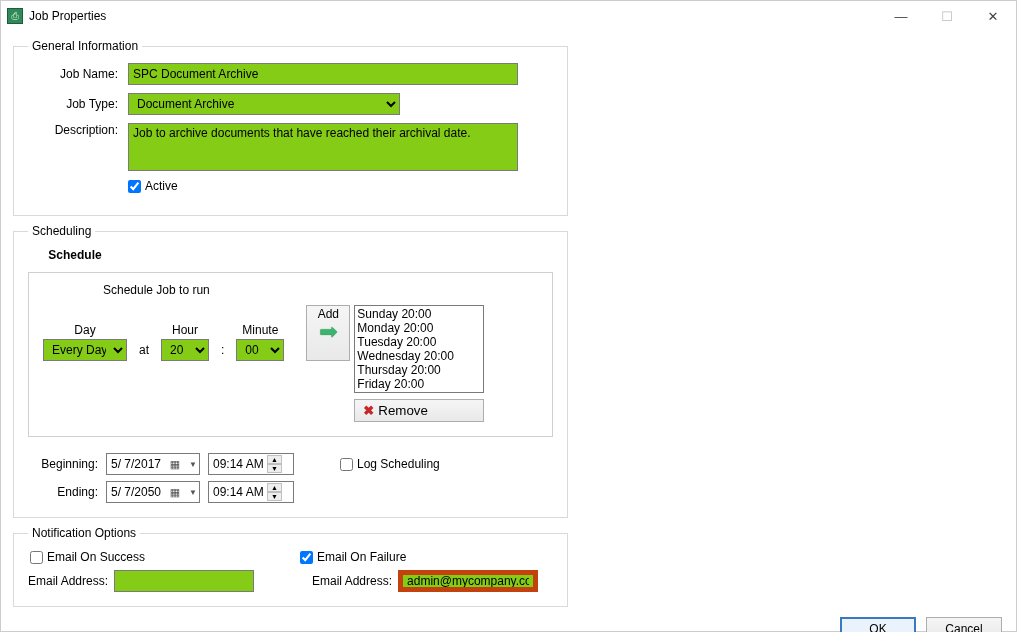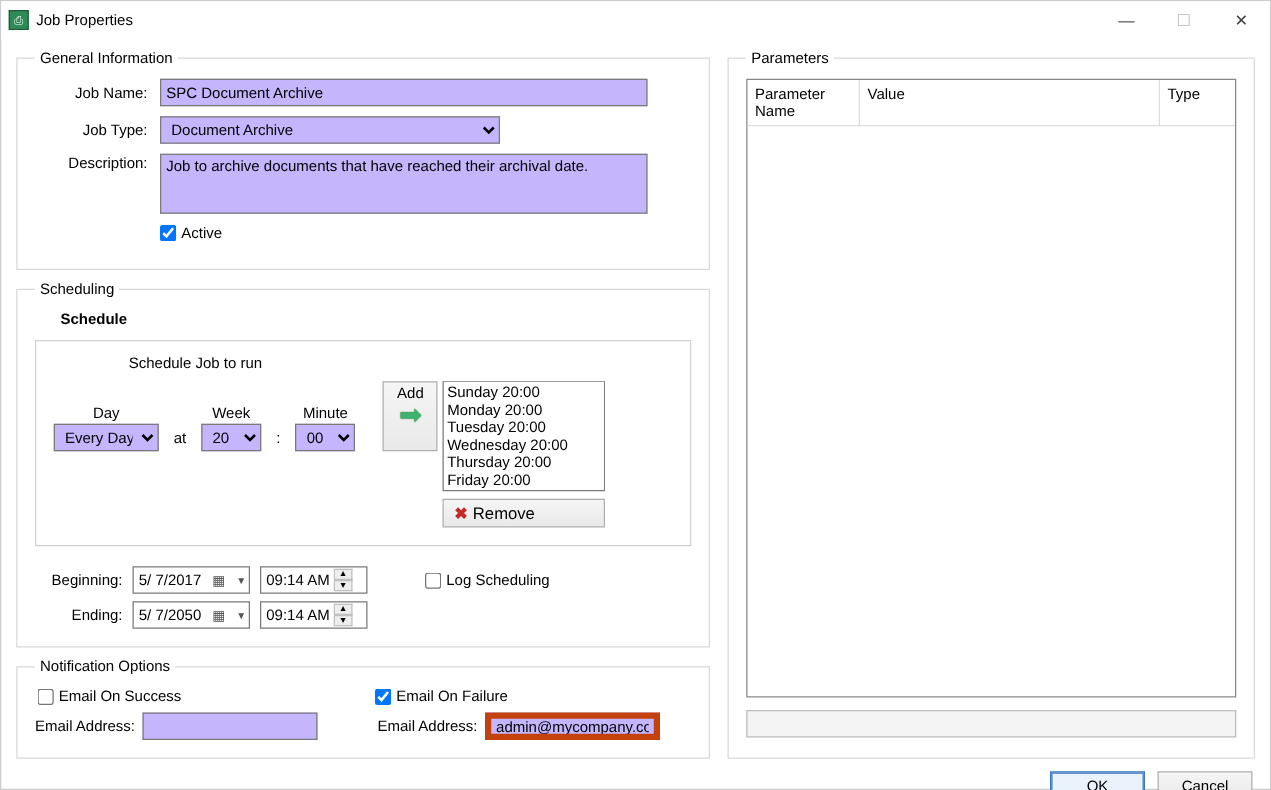--- a/index.html
+++ b/index.html
@@ -63,21 +63,21 @@
   }
   fieldset.group > legend {
     padding: 0 4px;
     font-size: 12px;
   }
   .row { display: flex; align-items: center; margin-bottom: 8px; }
   .lbl { width: 100px; text-align: right; padding-right: 10px; }
   input[type=text], textarea, select {
     font: inherit;
     border: 1px solid #7a7a7a;
-    background: #c4b5fd;
+    background: #84cc16;
     padding: 2px 4px;
     height: 22px;
   }
   textarea { height: 48px; resize: none; overflow-y: scroll; }
   .wide { width: 390px; }
   .checkbox { display: inline-flex; align-items: center; gap: 4px; }
   .checkbox input { width: 13px; height: 13px; margin:0; }
   .sched-label { font-weight: bold; width: 100px; padding-right: 10px; text-align: center; padding-left: 4px; }
   .sched-box {
     border: 1px solid #d0d0d0;
@@ -172,21 +172,21 @@
     font: inherit;
     text-align: center;
   }
   .btn.default {
     border: 1px solid #3b78bd;
     background: #eaf3fb;
     outline: 1px solid #3b78bd;
     outline-offset: -2px;
   }
   .notif-row { display:flex; gap: 40px; margin-bottom: 6px; padding-left: 2px;}
-  .email-row { display:flex; gap: 30px; }
+  .email-row { display:flex; gap: 40px; }
   .email-field { display:flex; align-items:center; gap:6px; }
   .email-field input { width: 140px; }
   .email-field input.active { border: 5px solid #c2410c; }
 </style>
 </head>
 <body>
 
 <div class="window">
   <div class="titlebar">
     <span class="appicon">⎙</span>
@@ -240,21 +240,21 @@
         <div class="sched-box">
           <div class="sched-inner-title">Schedule Job to run</div>
           <div style="display:flex; align-items:flex-start;">
             <div class="sched-controls">
               <div class="sched-col">
                 <label>Day</label>
                 <select style="width:84px"><option>Every Day</option></select>
               </div>
               <span class="at-text">at</span>
               <div class="sched-col">
-                <label>Week</label>
+                <label>Hour</label>
                 <select style="width:48px"><option>20</option></select>
               </div>
               <span class="at-text">:</span>
               <div class="sched-col">
                 <label>Minute</label>
                 <select style="width:48px"><option>00</option></select>
               </div>
               <button class="add-btn">
                 <span>Add</span>
                 <span class="arrow-right">➡</span>
@@ -335,32 +335,19 @@
             <input type="text" value="" style="">
           </div>
           <div class="email-field">
             <span>Email Address:</span>
             <input type="text" class="active" value="admin@mycompany.com" style="">
           </div>
         </div>
       </fieldset>
     </div>
 
-    <div class="rightcol">
-      <fieldset class="group" style="flex:1; display:flex; flex-direction:column; gap:10px; padding-bottom:16px;">
-        <legend>Parameters</legend>
-        <div class="param-table">
-          <div class="param-header">
-            <div class="th" style="width:90px">Parameter Name</div>
-            <div class="th" style="flex:1">Value</div>
-            <div class="th" style="width:60px; border-right:none">Type</div>
-          </div>
-        </div>
-        <div class="param-footer"></div>
-      </fieldset>
-    </div>
   </div>
 
   <div class="dialog-buttons">
     <button class="btn default">OK</button>
     <button class="btn">Cancel</button>
   </div>
 </div>
 
 </body></html>

